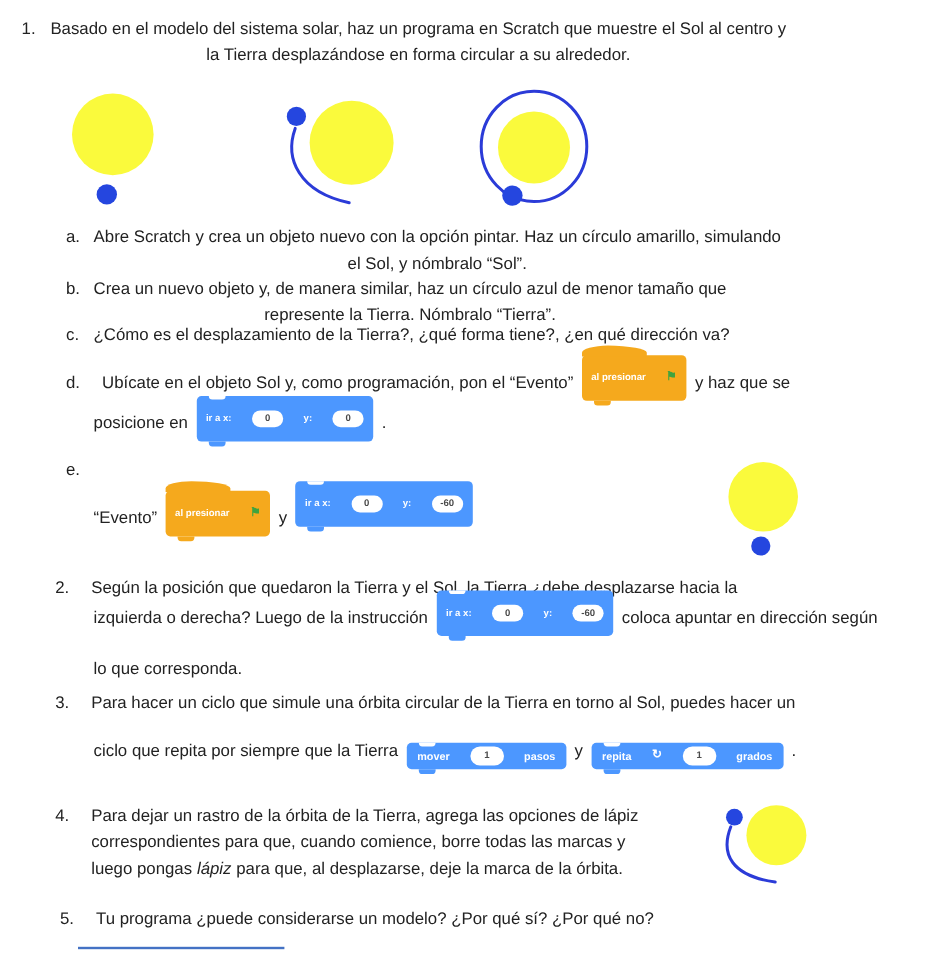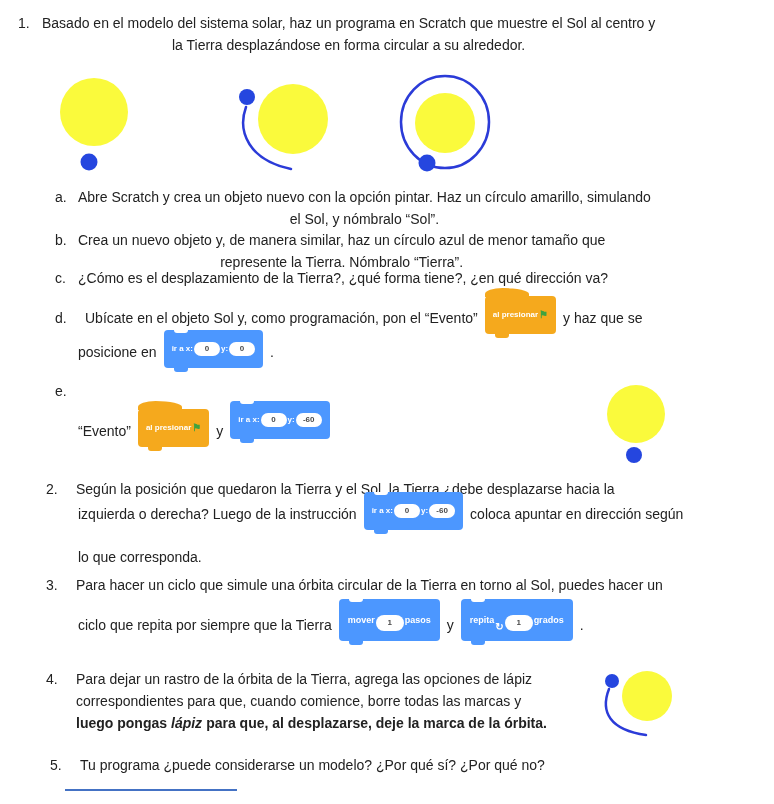--- a/index.html
+++ b/index.html
@@ -8,46 +8,46 @@
     background:var(--page-bg,#fff);
     color:var(--text,#222);
     font-family:"Liberation Sans",sans-serif;
     font-size:14px;line-height:22px;
   }
   .row{position:absolute;display:flex;align-items:flex-start;}
   .num{flex:0 0 24px;}
   .num2{flex:0 0 23px;}
   .num3{flex:0 0 30px;}
   .pre{white-space:pre-line;text-align:center;}
-  .line3{display:block;font-weight:bold;}
+  .line3{display:block;}
   .line3 i{margin:0 4px;}
   .flexrow{align-items:flex-end;gap:7px;white-space:nowrap;}
   .flexrow .txt,.flexrow .num2,.flexrow .num3{margin-bottom:5px;}
 
   
   .fig{position:absolute;}
   .sun{fill:var(--sun-yellow,#FAFA3C);}
   .earth{fill:var(--earth-blue,#2546DF);}
   .orbit{fill:none;stroke:var(--orbit-blue,#2B3BD8);stroke-width:2.5;stroke-linecap:round;}
 
   
   .sblock{
-    position:relative;display:inline-flex;align-items:center;gap:1px;
+    position:relative;display:inline-flex;align-items:center;gap:17px;
     background:var(--motion-blue,#4C97FF);color:#fff;
     font-size:8px;font-weight:bold;padding:8px 8px;border-radius:4px;
     white-space:nowrap;
   }
   .sblock::after{content:"";position:absolute;bottom:-4px;left:10px;width:14px;height:4px;
     background:inherit;border-radius:0 0 3px 3px;}
   .stack::before{content:"";position:absolute;top:0;left:10px;width:14px;height:3px;
     background:#fff;border-radius:0 0 3px 3px;}
   .hat{background:var(--event-orange,#F2A81E);margin-top:8px;}
   .hat::before{content:"";position:absolute;top:-8px;left:0;width:62%;height:9px;
     background:inherit;border-radius:60% 90% 0 0 / 100% 100% 0 0;}
-  .lg{font-size:9px;padding:10px 9px;align-items:flex-end;}
+  .lg{font-size:9px;padding:0 9px;}
   .oval{background:#fff;color:var(--input-text,#4A4A4A);border-radius:9px;
     min-width:18px;height:14px;line-height:14px;text-align:center;padding:0 4px;font-size:8px;}
   .lg .oval{height:16px;line-height:16px;min-width:20px;}
   .flag{color:var(--flag-green,#3FA33F);font-size:10px;line-height:8px;}
   .rot{font-size:10px;line-height:8px;}
 
   .bottom-rule{position:absolute;background:var(--rule-blue,#4472C4);}
 </style>
 </head>
 <body>

